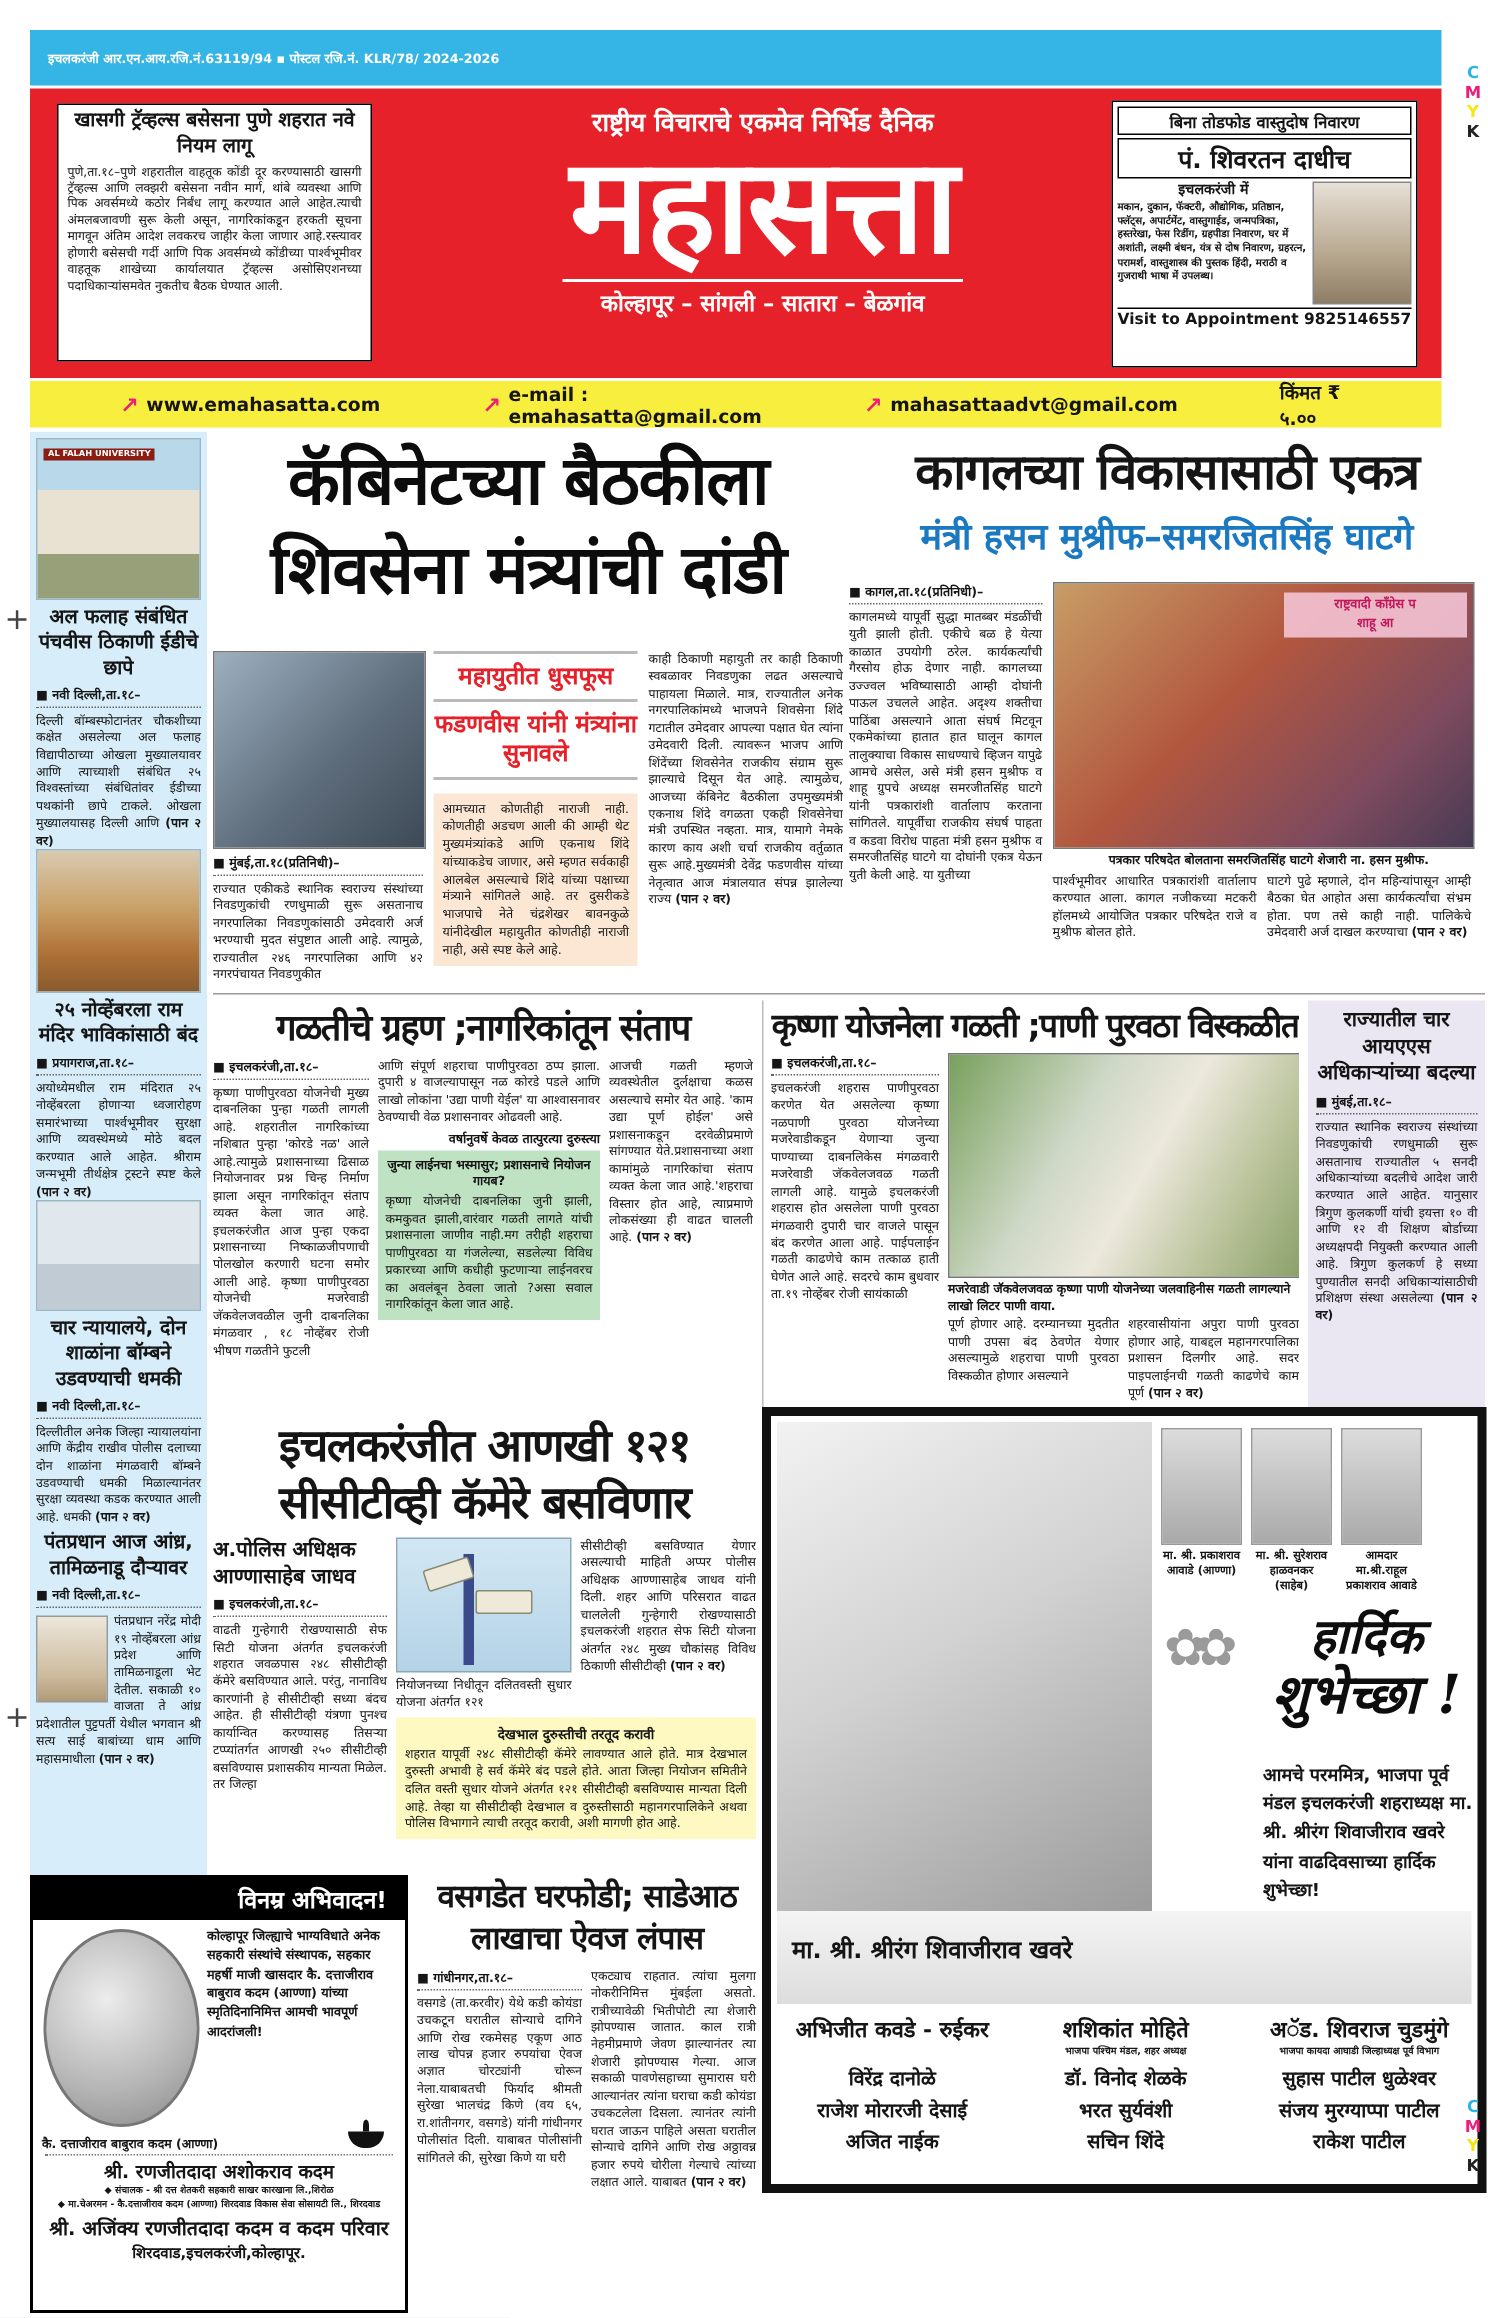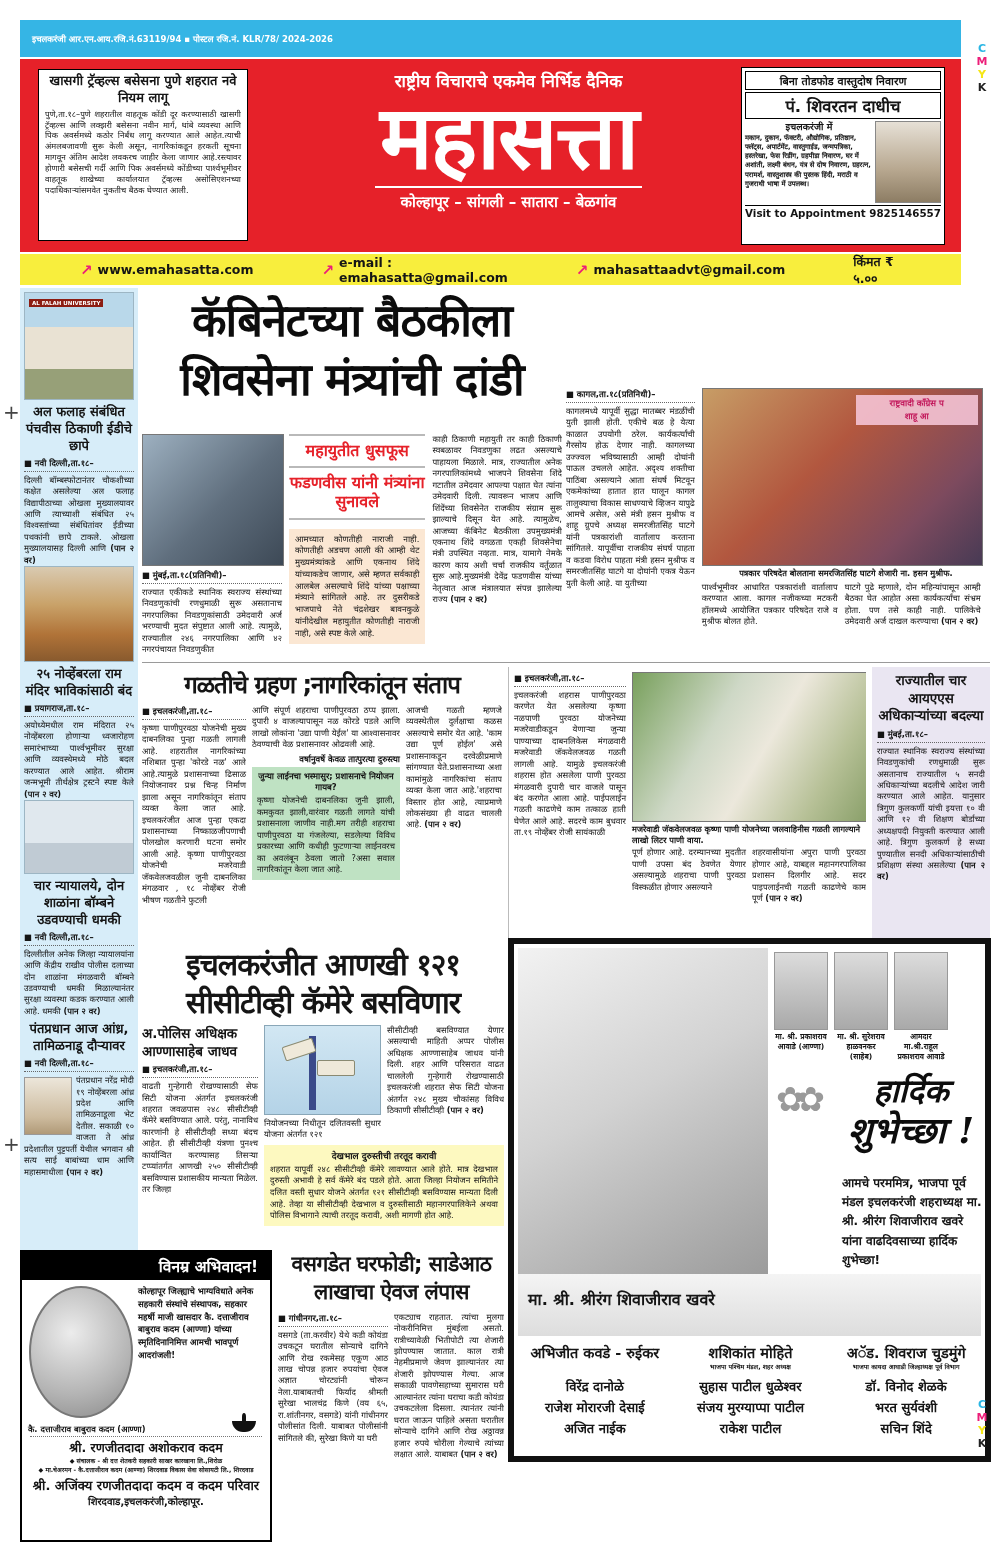--- a/index.html
+++ b/index.html
@@ -260,20 +260,24 @@
     <div class="dots"></div>
     <div class="art-body">
       <span class="img-modi" style="display:block;"></span>
       <span>पंतप्रधान नरेंद्र मोदी १९ नोव्हेंबरला आंध्र प्रदेश आणि तामिळनाडूला भेट देतील. सकाळी १० वाजता ते आंध्र प्रदेशातील पुट्टपर्ती येथील भगवान श्री सत्य साई बाबांच्या धाम आणि महासमाधीला</span>
       <span class="more">(पान २ वर)</span>
     </div>
   </div>
 
   <div class="lead-head">कॅबिनेटच्या बैठकीला शिवसेना मंत्र्यांची दांडी</div>
 
+  <div class="kagal-head">
+    <div class="k1">कागलच्या विकासासाठी एकत्र</div>
+    <div class="k2">मंत्री हसन मुश्रीफ–समरजितसिंह घाटगे</div>
+  </div>
 
   <div class="lead-art clip">
     <div class="colA">
       <div class="img-fadnavis"></div>
       <div class="dateline" style="margin-top:3px;">■ मुंबई,ता.१८(प्रतिनिधी)–</div>
       <div class="dots"></div>
       <div class="art-body">राज्यात एकीकडे स्थानिक स्वराज्य संस्थांच्या निवडणुकांची रणधुमाळी सुरू असतानाच नगरपालिका निवडणुकांसाठी उमेदवारी अर्ज भरण्याची मुदत संपुष्टात आली आहे. त्यामुळे, राज्यातील २४६ नगरपालिका आणि ४२ नगरपंचायत निवडणुकीत</div>
     </div>
     <div class="colB">
       <div class="bh-box">
@@ -341,20 +345,21 @@
       <div class="l1c3">
         <div class="art-body">
           <span>आजची गळती म्हणजे व्यवस्थेतील दुर्लक्षाचा कळस असल्याचे समोर येत आहे. 'काम उद्या पूर्ण होईल' असे प्रशासनाकडून दरवेळीप्रमाणे सांगण्यात येते.प्रशासनाच्या अशा कामांमुळे नागरिकांचा संताप व्यक्त केला जात आहे.'शहराचा विस्तार होत आहे, त्याप्रमाणे लोकसंख्या ही वाढत चालली आहे.</span>
           <span class="more">(पान २ वर)</span>
         </div>
       </div>
     </div>
   </div>
 
   <div class="leak2 clip">
+    <div class="h">कृष्णा योजनेला गळती ;पाणी पुरवठा विस्कळीत</div>
     <div class="cols">
       <div class="l2c1">
         <div class="dateline">■ इचलकरंजी,ता.१८–</div>
         <div class="dots"></div>
         <div class="art-body">इचलकरंजी शहरास पाणीपुरवठा करणेत येत असलेल्या कृष्णा नळपाणी पुरवठा योजनेच्या मजरेवाडीकडून येणाऱ्या जुन्या पाण्याच्या दाबनलिकेस मंगळवारी मजरेवाडी जॅकवेलजवळ गळती लागली आहे. यामुळे इचलकरंजी शहरास होत असलेला पाणी पुरवठा मंगळवारी दुपारी चार वाजले पासून बंद करणेत आला आहे. पाईपलाईन गळती काढणेचे काम तत्काळ हाती घेणेत आले आहे. सदरचे काम बुधवार ता.१९ नोव्हेंबर रोजी सायंकाळी</div>
       </div>
       <div class="l2right">
         <div class="img-river"></div>
         <div class="capt" style="margin-top:2px;">मजरेवाडी जॅकवेलजवळ कृष्णा पाणी योजनेच्या जलवाहिनीस गळती लागल्याने लाखो लिटर पाणी वाया.</div>
         <div class="l2grid">
@@ -487,28 +492,28 @@
       <div>
         <div class="wn">अॅड. शिवराज चुडमुंगे</div>
         <div class="wt">भाजपा कायदा आघाडी जिल्हाध्यक्ष पूर्व विभाग</div>
       </div>
       <div class="wlist">
         <div>विरेंद्र दानोळे</div>
         <div>राजेश मोरारजी देसाई</div>
         <div>अजित नाईक</div>
       </div>
       <div class="wlist">
+        <div>डॉ. विनोद शेळके</div>
+        <div>भरत सुर्यवंशी</div>
+        <div>सचिन शिंदे</div>
+      </div>
+      <div class="wlist">
         <div>सुहास पाटील धुळेश्वर</div>
         <div>संजय मुरग्याप्पा पाटील</div>
         <div>राकेश पाटील</div>
-      </div>
-      <div class="wlist">
-        <div>डॉ. विनोद शेळके</div>
-        <div>भरत सुर्यवंशी</div>
-        <div>सचिन शिंदे</div>
       </div>
     </div>
   </div>
 
   <div class="cmyk" style="top:1398px;">
     <div class="c">C</div>
     <div class="m">M</div>
     <div class="y">Y</div>
     <div class="k">K</div>
   </div>

